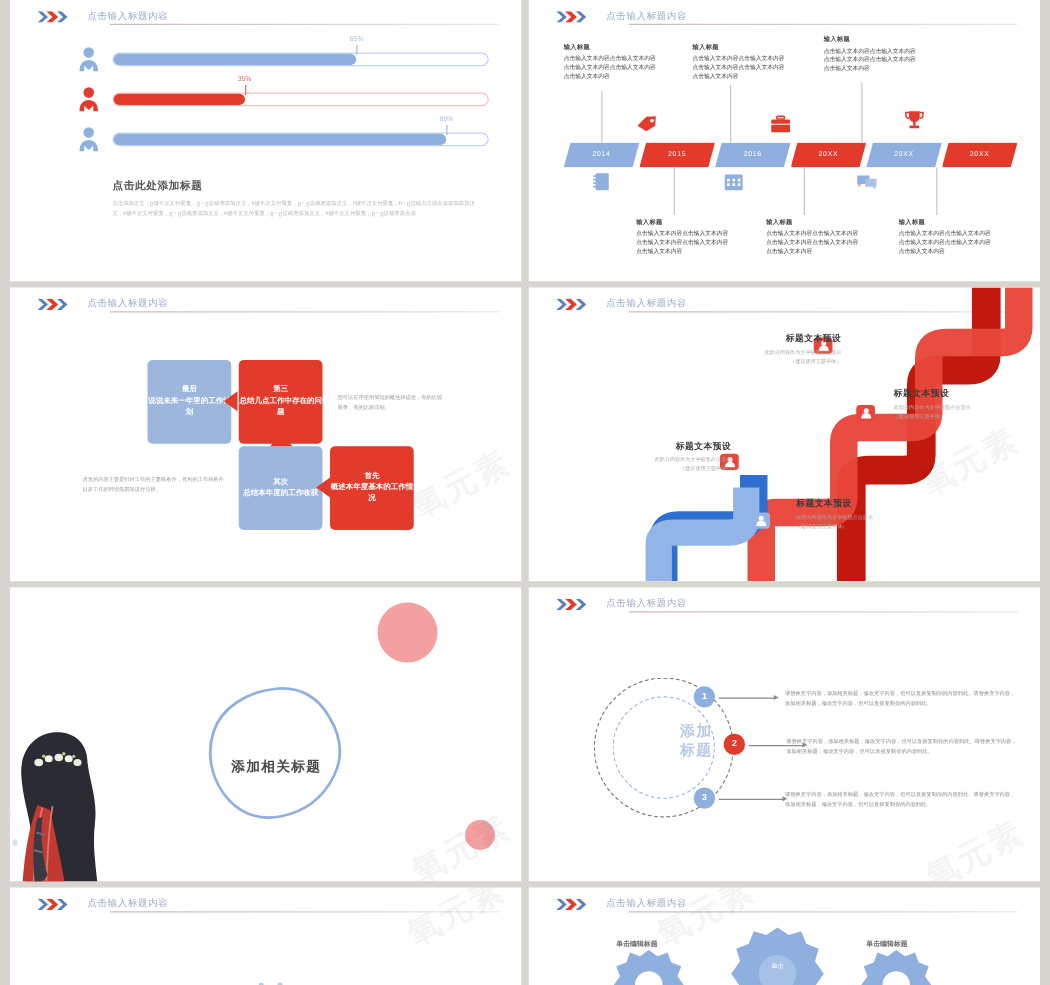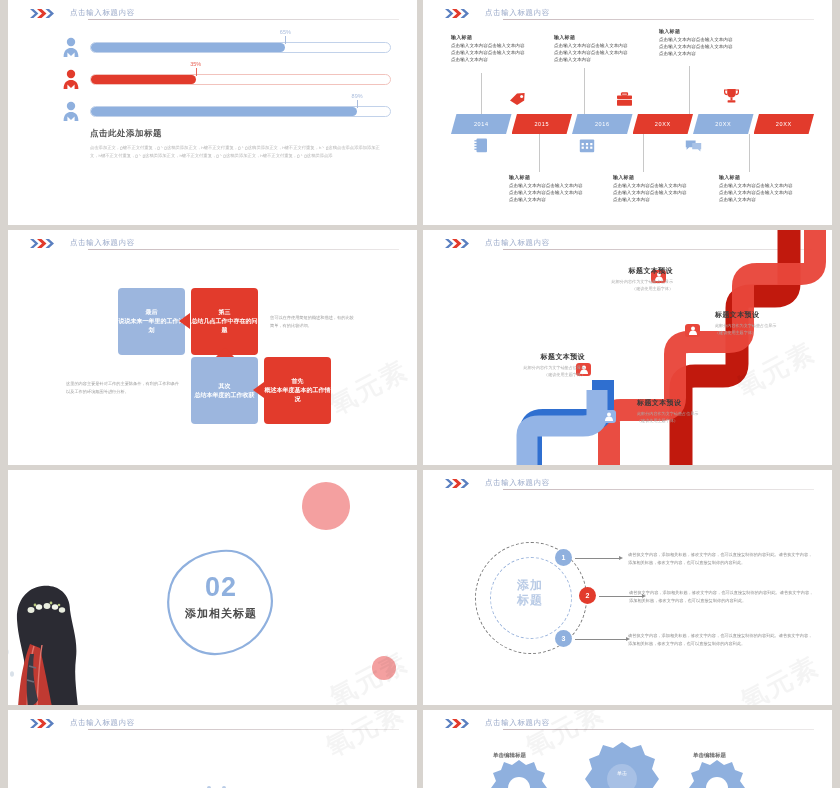--- a/index.html
+++ b/index.html
@@ -51,21 +51,21 @@
   .fill.red{background:#e23b2c;}
   .pct{
     position:absolute;font-size:5.5px;transform:translateX(-50%);
     white-space:nowrap;
   }
   .pct.blue{color:#a9bcdc;}
   .pct.red{color:#e8675a;}
   .stem{position:absolute;width:1px;}
   .stem.blue{background:#a9bcdc;}
   .stem.red{background:#e8675a;}
-  .s1-cap{position:absolute;left:82px;top:128px;right:35px;}
+  .s1-cap{position:absolute;left:82px;top:143px;right:35px;}
   .s1-cap h4{margin:0 0 4px 0;font-size:8.5px;color:#555;font-weight:bold;letter-spacing:.5px;}
   .s1-cap p{margin:0;font-size:4.3px;line-height:1.85;color:#b4b4b4;}
   
   .tl-wrap{position:absolute;left:28px;top:18px;right:18px;bottom:8px;}
   .tl-band{position:absolute;left:0;right:0;top:96px;height:20px;display:flex;}
   .chipw{position:relative;flex:1;height:20px;}
   .chip{
     position:absolute;inset:0;display:flex;align-items:center;justify-content:center;
     font-size:5.5px;color:#ffffff;letter-spacing:.6px;
     clip-path:polygon(9% 0,100% 0,91% 100%,0 100%);
@@ -103,21 +103,21 @@
   .girl{position:absolute;left:-8px;top:570px;width:106px;height:120px;}
   
   .dashring{position:absolute;border-radius:50%;}
   .numbadge{position:absolute;width:17px;height:17px;border-radius:50%;
     display:flex;align-items:center;justify-content:center;color:#fff;font-size:7px;font-weight:bold;}
   .numbadge.blue{background:#8fb0de;}
   .numbadge.red{background:#e23b2c;}
   .leadline{position:absolute;height:1px;background:#8a8a8a;}
   .leadtip{position:absolute;width:0;height:0;border-top:2.5px solid transparent;border-bottom:2.5px solid transparent;border-left:4px solid #8a8a8a;}
   .s6-body{position:absolute;font-size:4.2px;line-height:1.95;color:#8a8a8a;width:185px;}
-  .s6-center{position:absolute;text-align:center;font-size:12px;font-weight:bold;color:#b9cbe6;line-height:1.25;letter-spacing:1px;}
+  .s6-center{position:absolute;text-align:right;font-size:12px;font-weight:bold;color:#b9cbe6;line-height:1.25;letter-spacing:1px;}
   .gear{position:absolute;}
   .gear-label{position:absolute;font-size:5.5px;font-weight:bold;color:#6d6d6d;white-space:nowrap;}
   .gear-center-txt{position:absolute;font-size:5px;color:#fff;text-align:center;width:40px;line-height:1.4;}
   
   .wm{position:absolute;font-size:26px;color:rgba(0,0,0,.045);font-weight:bold;
       transform:rotate(-28deg);letter-spacing:2px;pointer-events:none;white-space:nowrap;}
 </style>
 </head>
 <body>
 
@@ -459,21 +459,20 @@
         <ellipse cx="12" cy="92" rx="2" ry="2.8" fill="#cfd9e4" opacity=".8"></ellipse>
         <ellipse cx="3" cy="104" rx="2.2" ry="3" fill="#cfd9e4" opacity=".8"></ellipse>
       </svg>
     </span>
 
     <span style="position:absolute;left:155px;top:77px;">
       <svg width="116" height="112" viewBox="0 0 116 112">
         <path d="M58 4 C78 2 92 12 100 26 C110 42 112 58 104 74 C96 90 82 102 62 106 C42 110 26 102 16 88 C6 74 2 56 8 38 C14 20 34 6 58 4 Z" fill="none" stroke="#8fb0de" stroke-width="2.2" stroke-linejoin="round"></path>
       </svg>
     </span>
-    <div class="cover-num" style="left:155px;top:104px;width:116px;">02</div>
     <div class="cover-sub" style="left:147px;top:136px;width:132px;">添加相关标题</div>
 
     <div class="wm" style="right:6px;bottom:8px;">氧元素</div>
   </div>
 
   <div class="slide">
     <div class="hdr">
       <span class="chev">
         <svg width="26" height="9" viewBox="0 0 26 9">
           <path d="M0 0 L5 4.5 L0 9 L3.4 9 L8.4 4.5 L3.4 0 Z" fill="#5a7fc0"></path>

